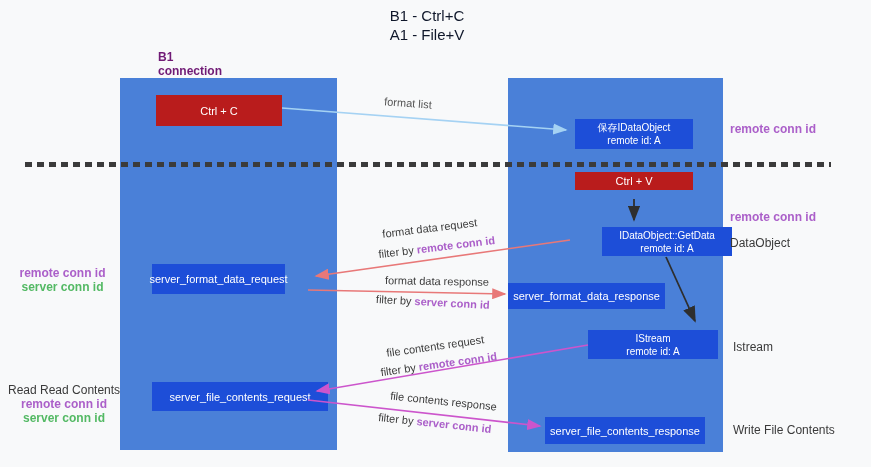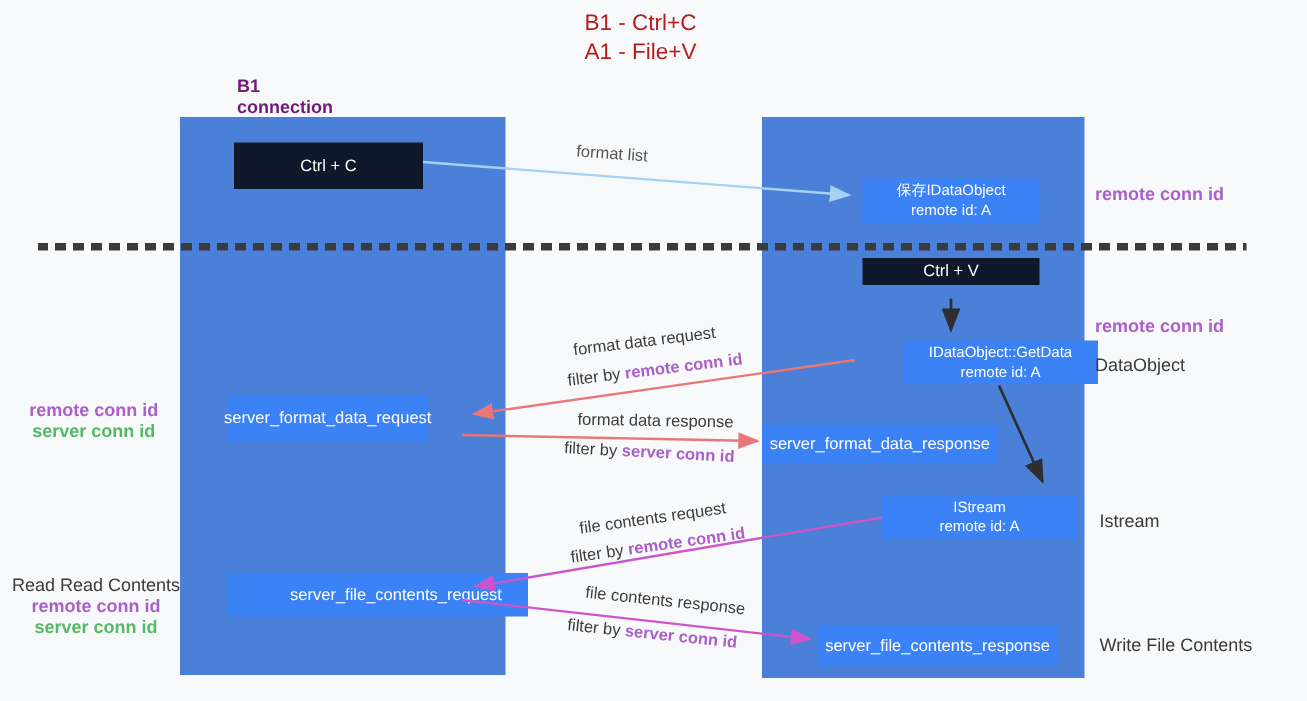--- a/index.html
+++ b/index.html
@@ -1,23 +1,23 @@
 <!DOCTYPE html>
 <html><head>
 <meta charset="utf-8">
 <style>
   html,body{margin:0;padding:0;background:#f8f9fa;font-family:"Liberation Sans",sans-serif;}
   #stage{position:relative;width:871px;height:467px;background:#f8f9fa;overflow:hidden;}
   .abs{position:absolute;}
-  .title{left:327px;top:6px;width:200px;text-align:center;font-size:15px;line-height:19px;color:#b91c1c;}
+  .title{left:327px;top:6px;width:200px;text-align:center;font-size:15px;line-height:19px;color:#0f172a;}
   .col-header{width:120px;top:50px;text-align:left;font-size:12px;line-height:14px;color:#701a75;font-weight:bold;}
   .column{background:#4a80d8;}
   .box{display:flex;flex-direction:column;align-items:center;justify-content:center;color:#fff;text-align:center;}
-  .green{background:#0f172a;}
-  .orange{background:#3b82f6;}
+  .green{background:#b91c1c;}
+  .orange{background:#1d4ed8;}
   .t11{font-size:11px;}
   .t10{font-size:10px;line-height:13px;}
   .arrow-label{font-size:11px;color:#3c3c3c;white-space:nowrap;text-align:center;}
   .purple{color:#ab5fc9;font-weight:bold;}
   .greent{color:#53b964;font-weight:bold;}
   .side-label{font-size:12px;white-space:nowrap;}
   .black-label{color:#3a3a3a;}
   .dashes{left:25px;top:162px;width:806px;height:5px;
     background:repeating-linear-gradient(90deg,#3b3b3b 0 7px,rgba(0,0,0,0) 7px 12px);}
   svg.overlay{position:absolute;left:0;top:0;pointer-events:none;}
@@ -70,21 +70,21 @@
 
   <div class="abs box orange t11" style="left:508px;top:283px;width:157px;height:26px;">
     <div>server_format_data_response</div>
   </div>
 
   <div class="abs box orange t10" style="left:588px;top:330px;width:130px;height:29px;">
     <div>IStream</div>
     <div>remote id: A</div>
   </div>
 
-  <div class="abs box orange t11" style="left:152px;top:382px;width:176px;height:29px;padding-left:24px;">
+  <div class="abs box orange t11" style="left:152px;top:382px;width:176px;height:29px;">
     <div>server_file_contents_request</div>
   </div>
 
   <div class="abs box orange t11" style="left:545px;top:417px;width:160px;height:27px;">
     <div>server_file_contents_response</div>
   </div>
 
   <svg class="overlay" width="871" height="467" viewBox="0 0 871 467">
     <defs>
       <marker id="m-blue" markerWidth="9" markerHeight="7" refX="8" refY="3.5" orient="auto">

